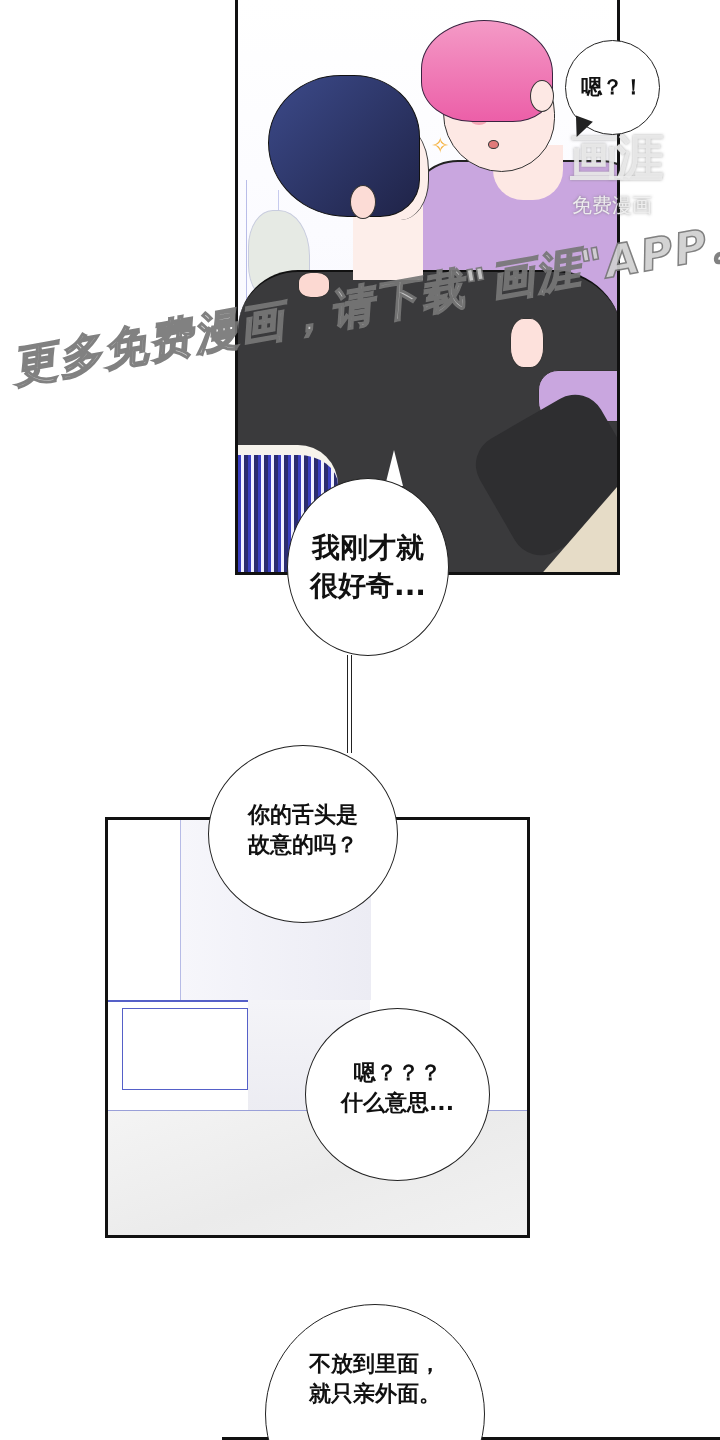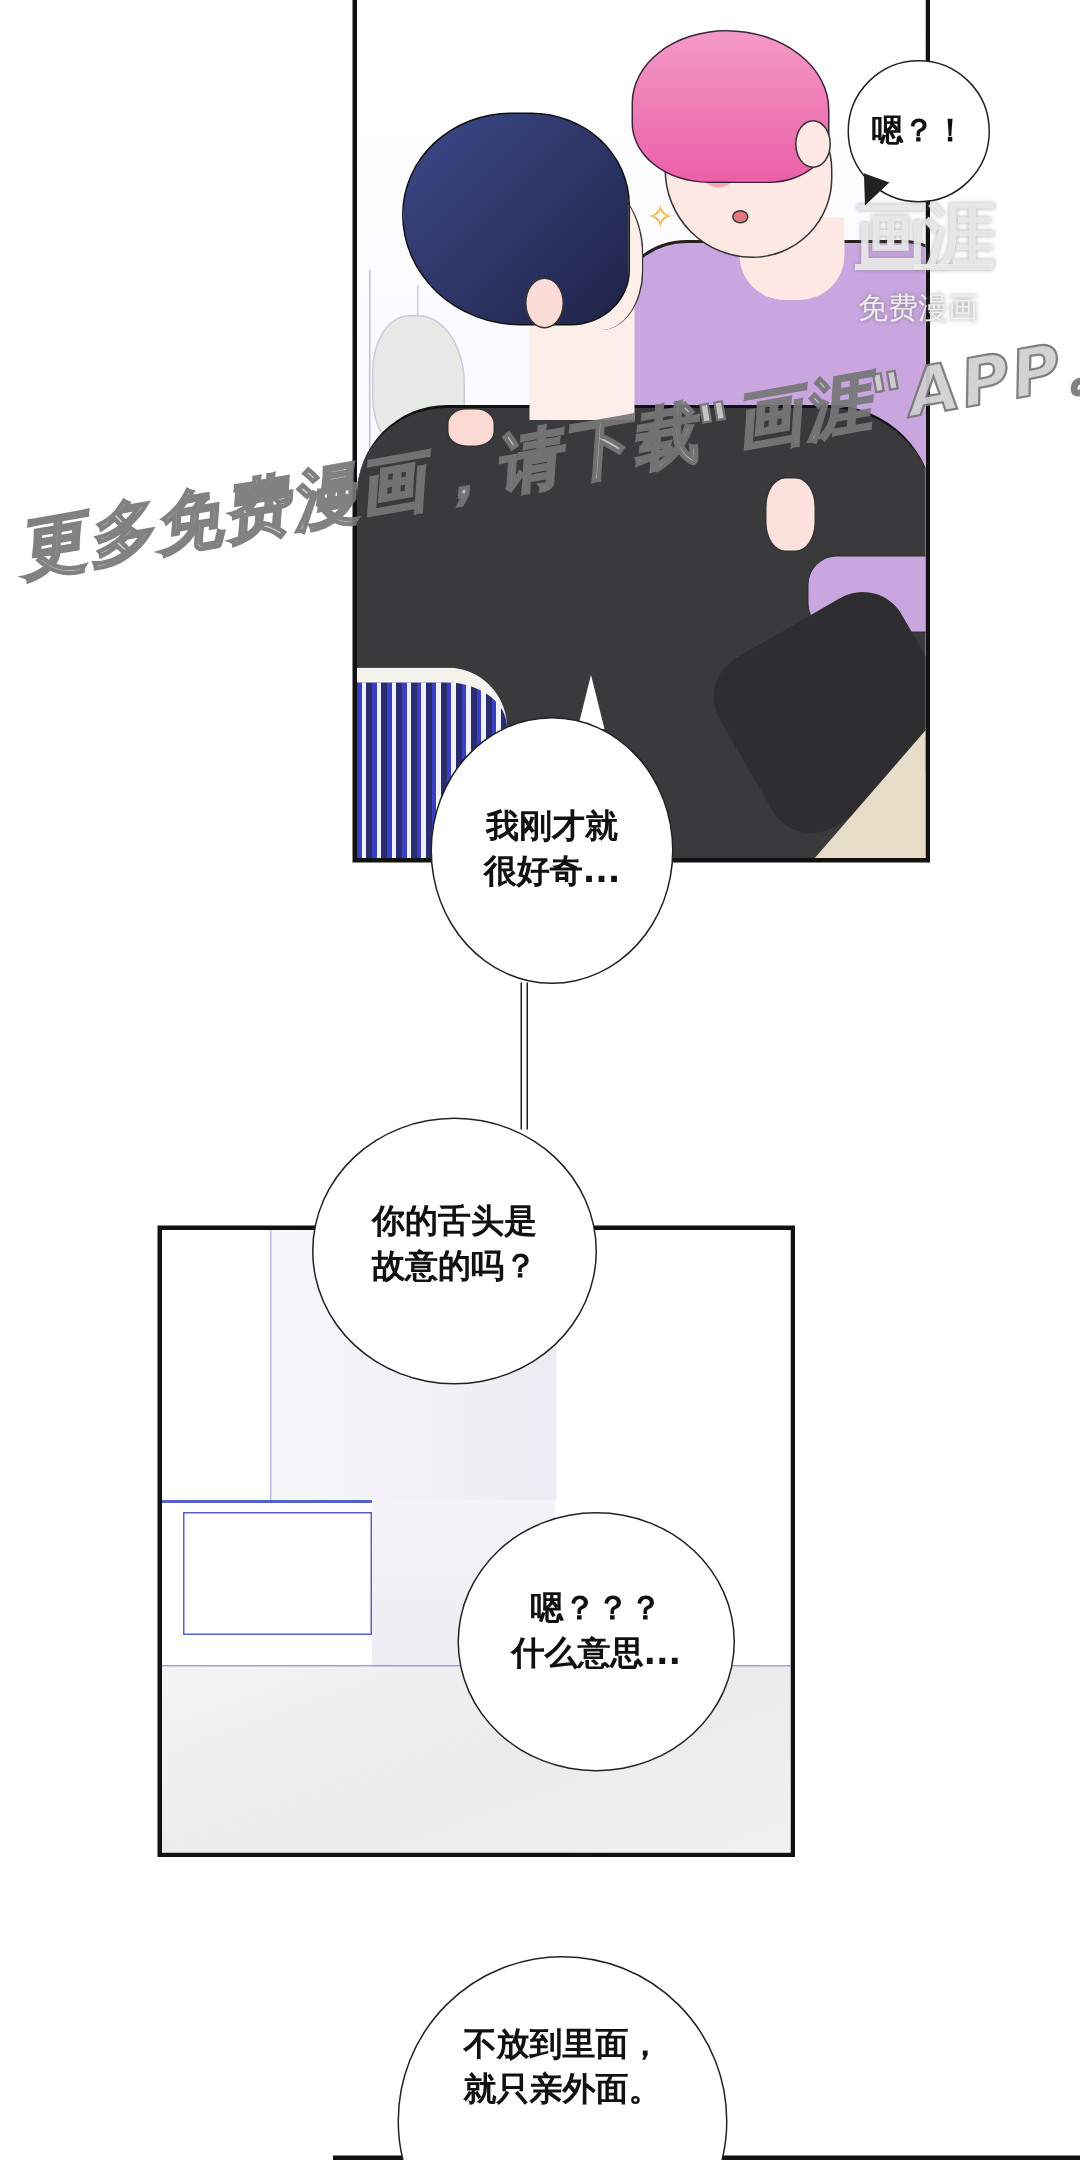--- a/index.html
+++ b/index.html
@@ -59,21 +59,21 @@
 
 <div class="bubble" style="left:565px; top:40px; width:95px; height:95px;">
   <span class="txt" style="font-size:21px;">嗯？！</span>
 </div>
 <div class="abs" style="left:572px; top:118px; width:0; height:0; border-left:8px solid transparent; border-right:10px solid transparent; border-top:20px solid #222; transform:rotate(20deg);"></div>
 
 <div class="wm-big" style="left:18px; top:338px;">更多免费漫画，请下载"画涯"APP。</div>
 
 <div class="abs" style="left:385px; top:450px; width:0; height:0; border-left:9px solid transparent; border-right:9px solid transparent; border-bottom:36px solid #fff;"></div>
 <div class="bubble" style="left:287px; top:478px; width:162px; height:178px;">
-  <span class="txt" style="font-size:22px;">我刚才就
+  <span class="txt" style="font-size:28px;">我刚才就
 很好奇...</span>
 </div>
 
 <div class="abs" style="left:347px; top:655px; width:3px; height:98px; border-left:1.5px solid #222; border-right:1.5px solid #222; background:#fff;"></div>
 
 <div class="panel" style="left:105px; top:817px; width:425px; height:421px;">
   <div class="abs" style="left:0; top:0; width:425px; height:290px; background:#ffffff;"></div>
   <div class="abs" style="left:72px; top:0; width:190px; height:180px; background:linear-gradient(90deg,#f6f6fb,#ececf4); border-left:1px solid #b6bbe6;"></div>
   <div class="abs" style="left:0; top:180px; width:160px; height:114px; background:#fff; border-top:2px solid #5560c8; border-bottom:2px solid #3a44c0;"></div>
   <div class="abs" style="left:14px; top:188px; width:124px; height:80px; background:#fff; border:1px solid #5560c8;"></div>

